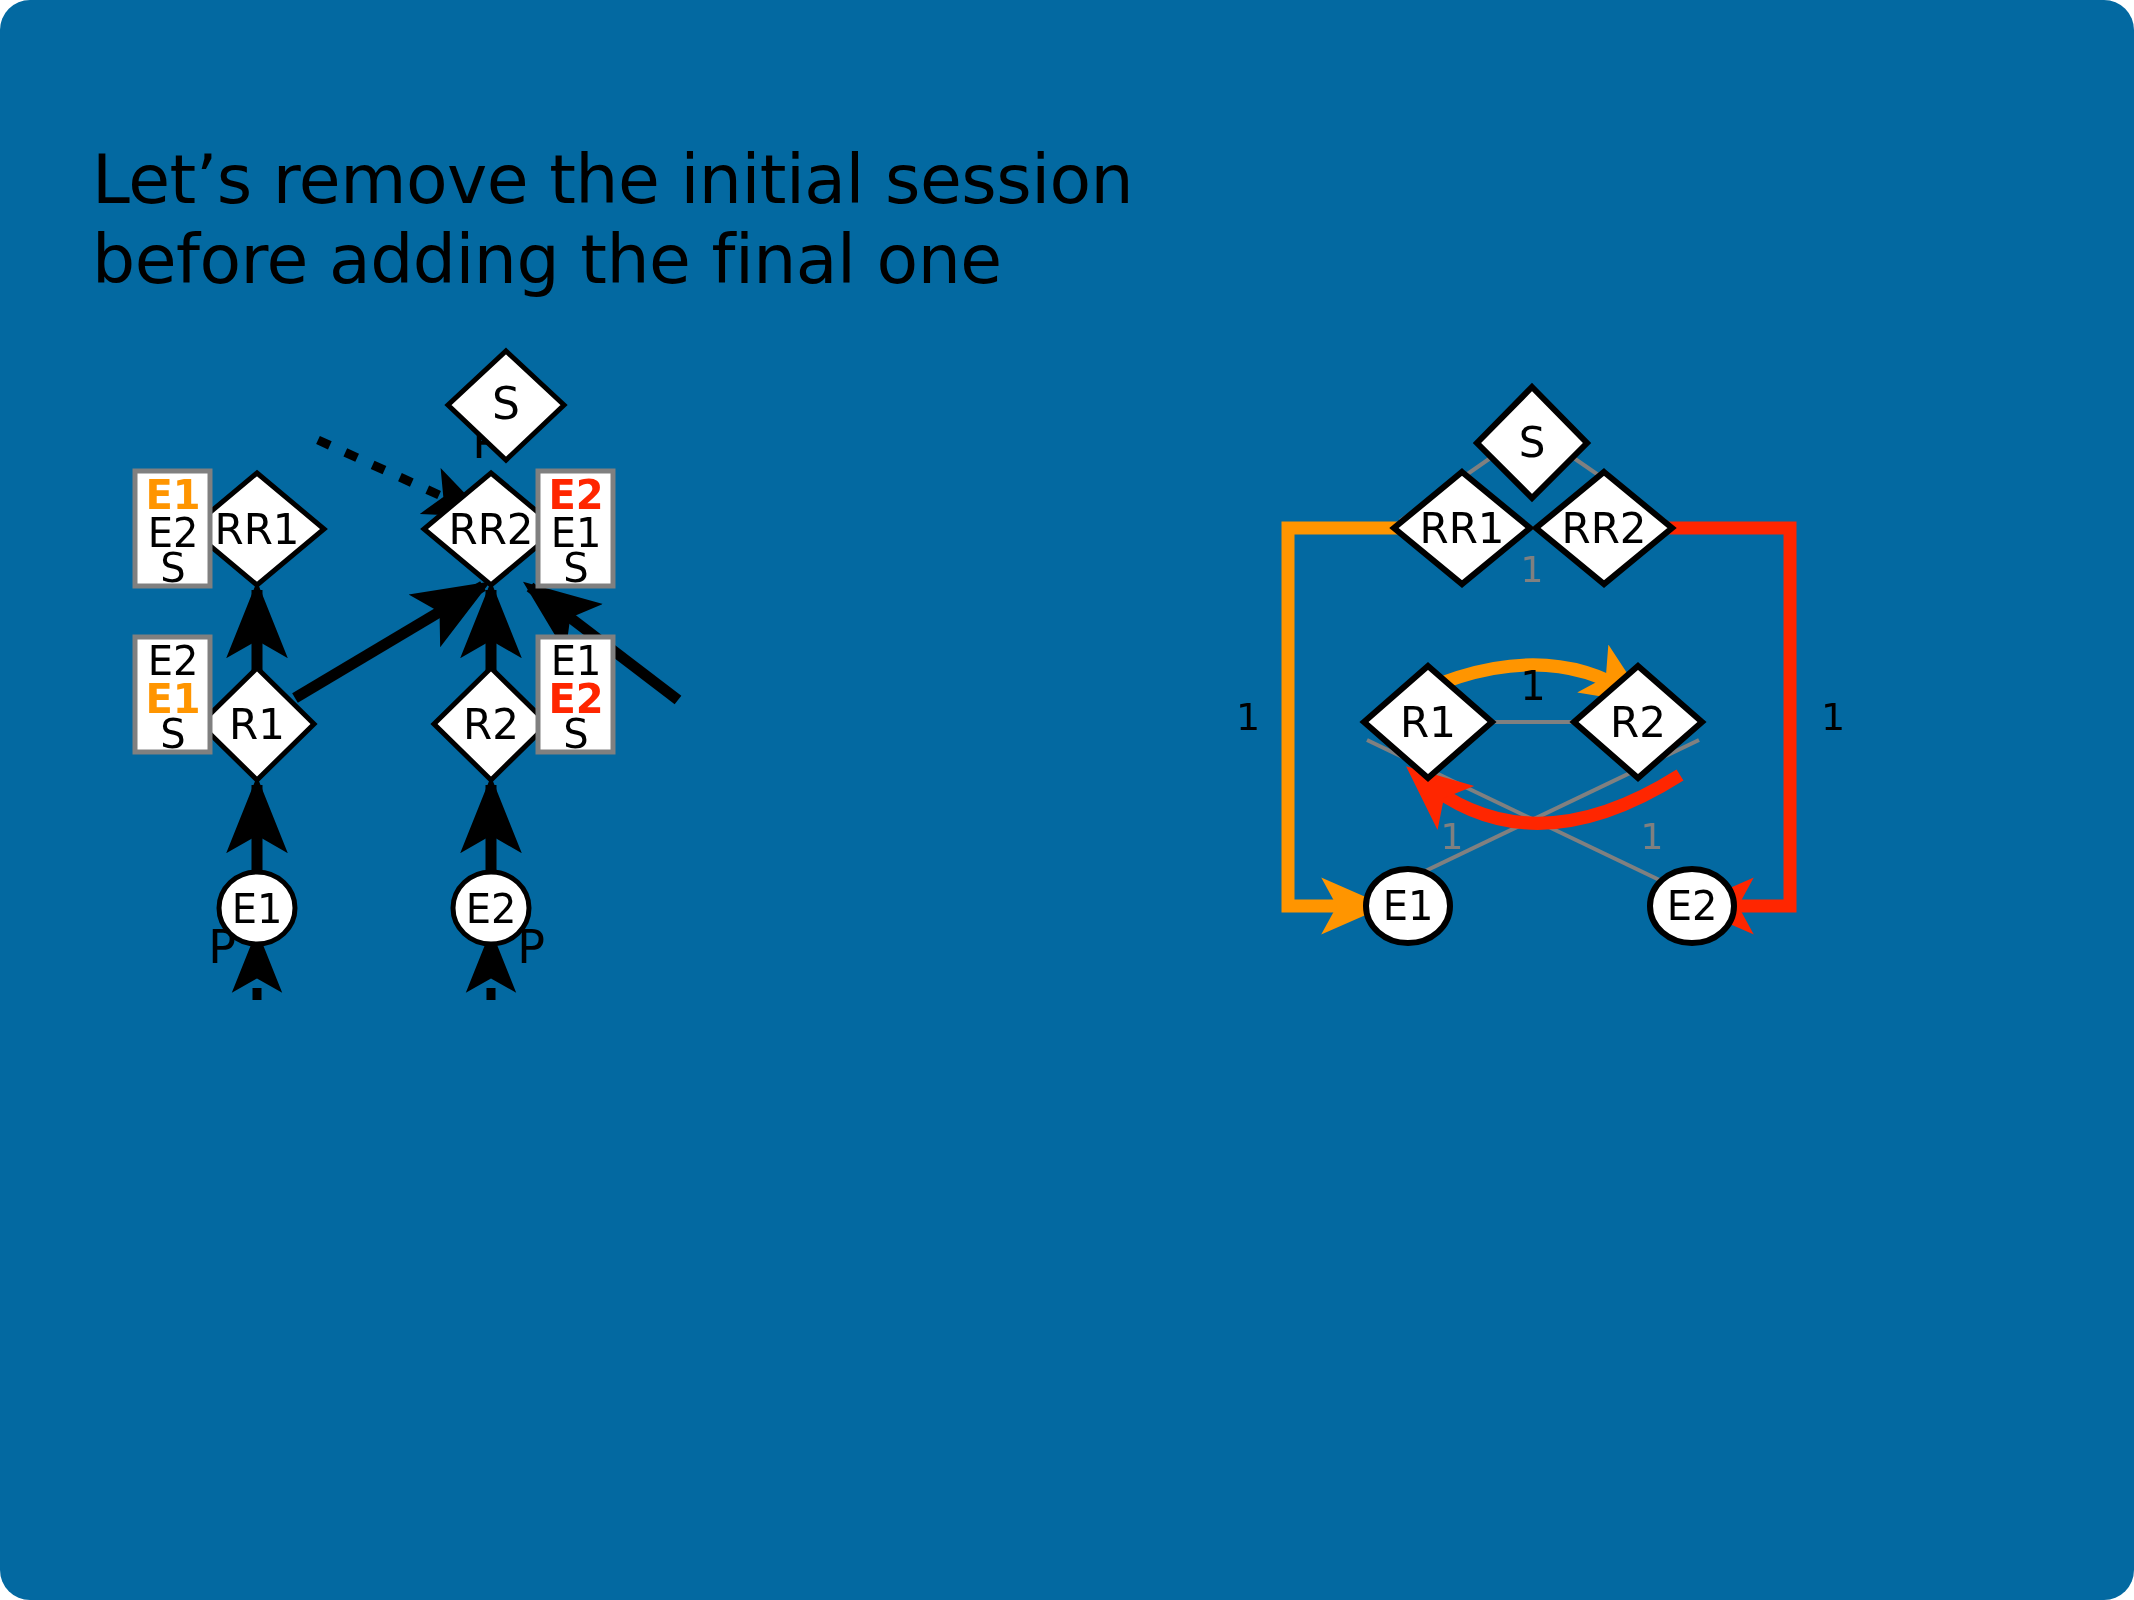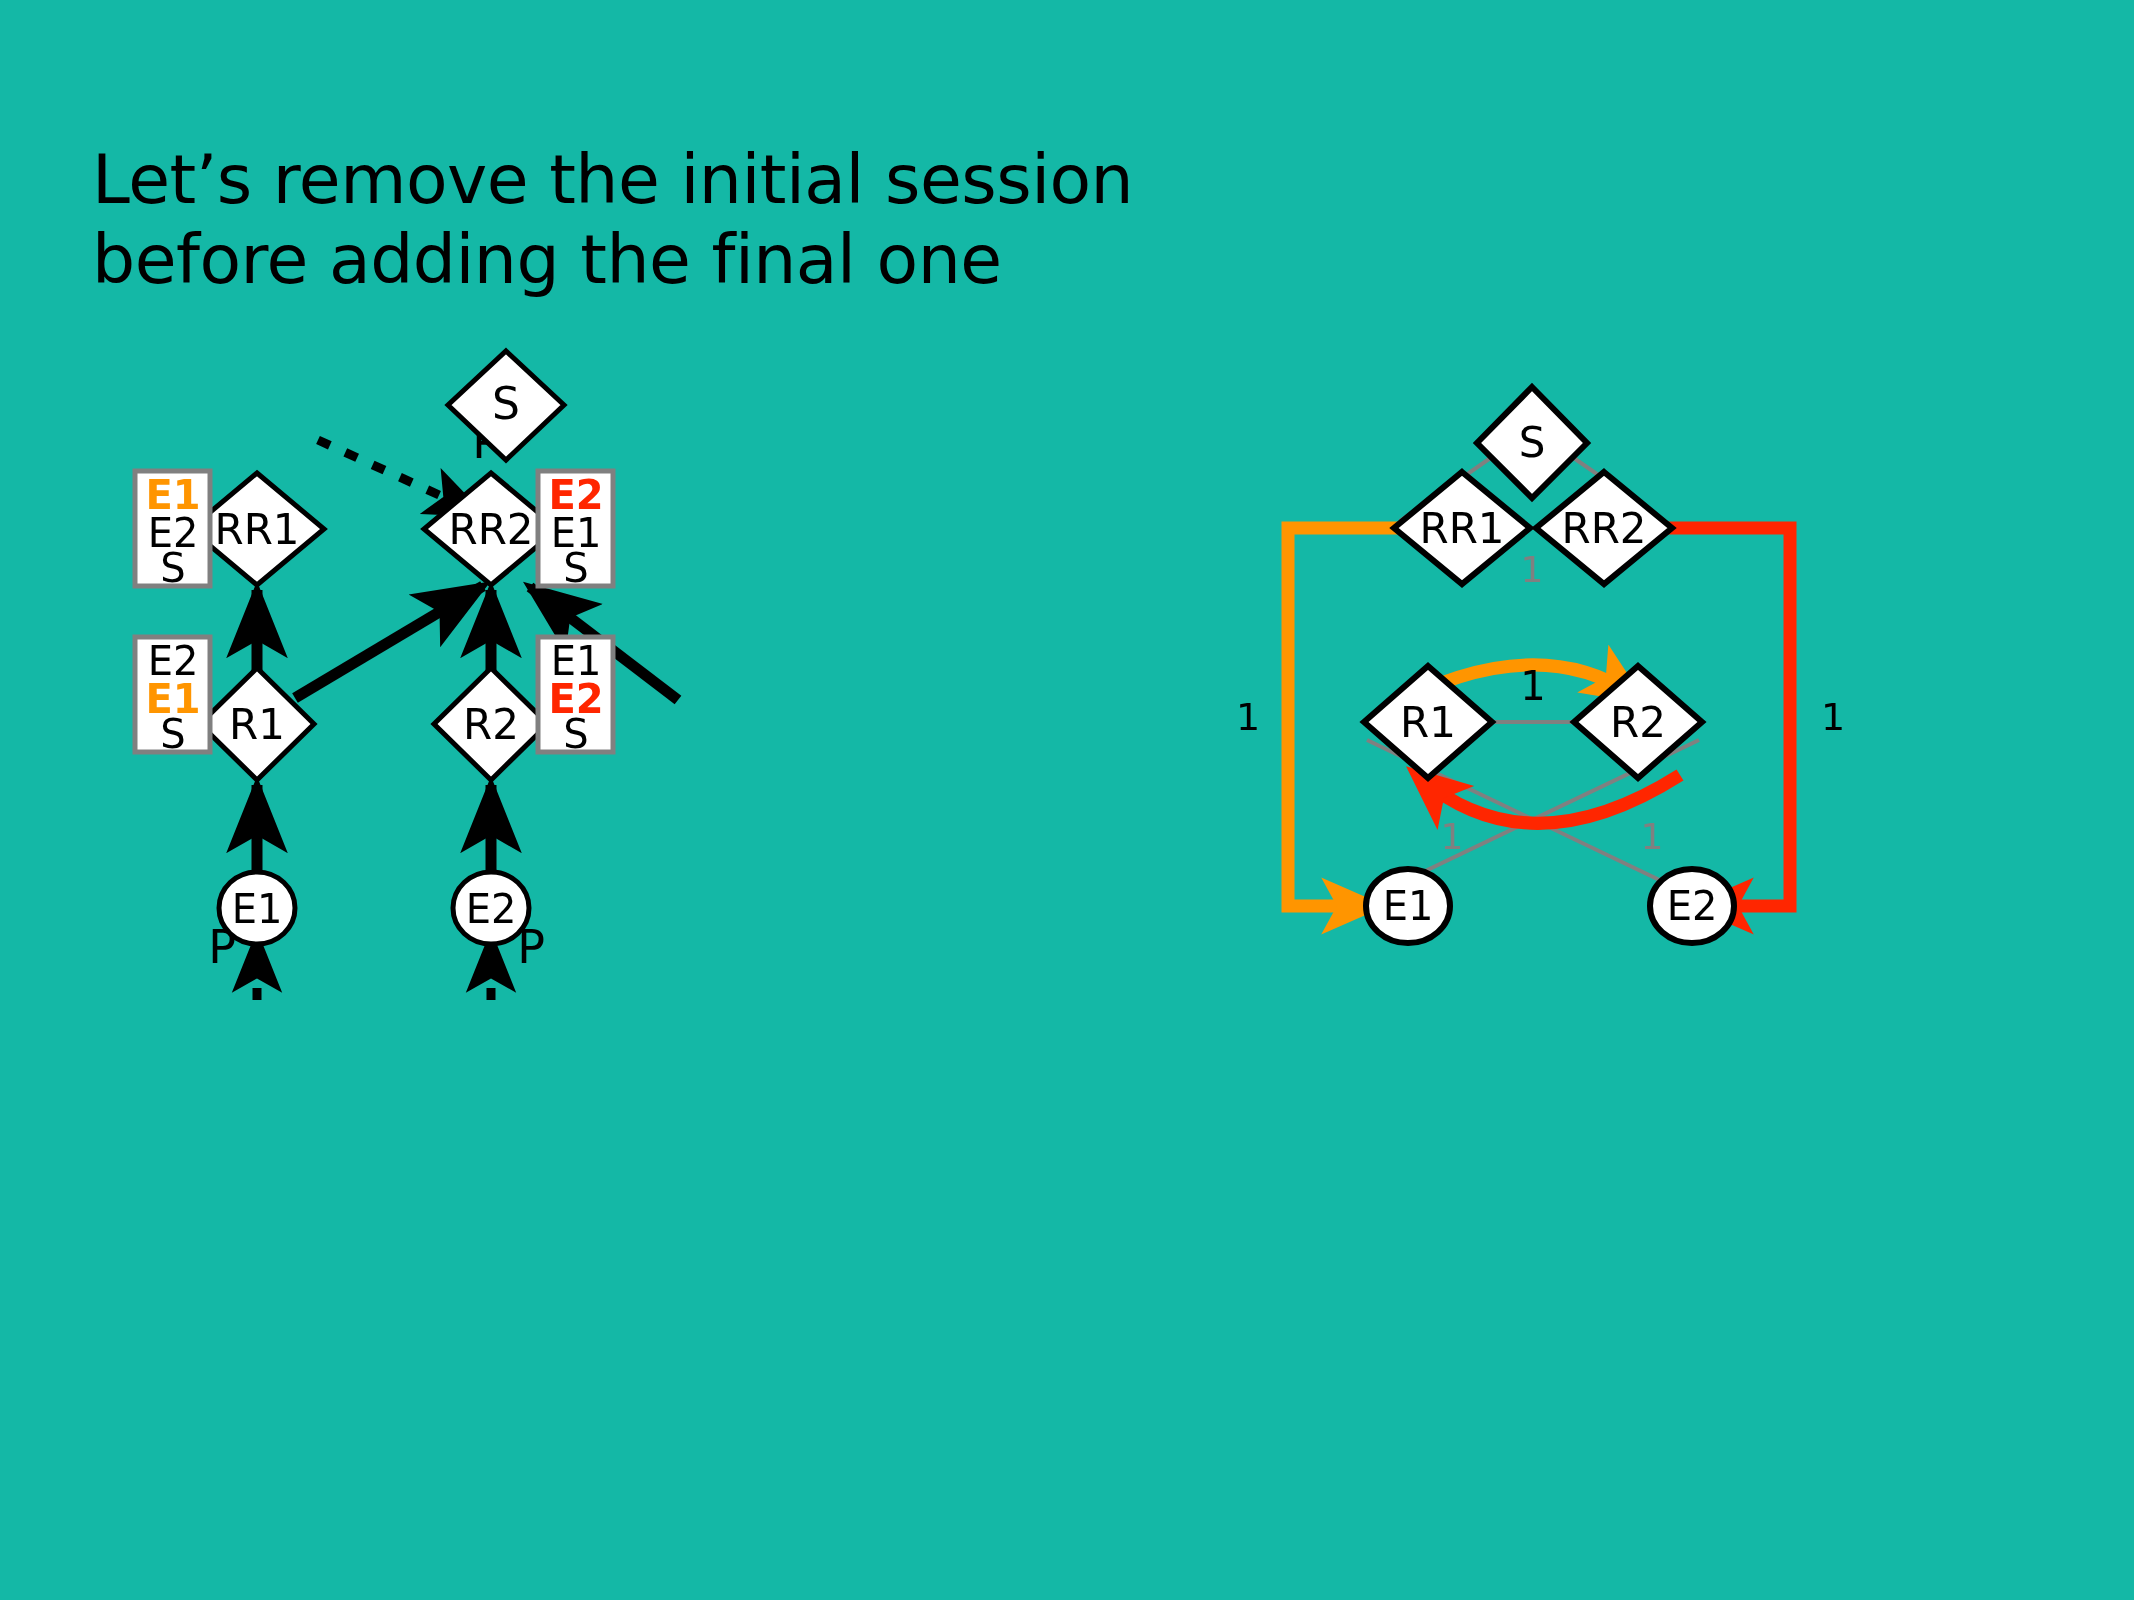--- a/index.html
+++ b/index.html
@@ -10,21 +10,22 @@
   body {
     width: 2134px;
     height: 1600px;
     position: relative;
     font-family: "DejaVu Sans", "Liberation Sans", sans-serif;
     overflow: hidden;
   }
   #slide {
     position: absolute;
     inset: 0;
-    background: #14b8a6;
+    background: #0369a1;
+    border-radius: 30px;
   }
   #title {
     position: absolute;
     left: 92px;
     top: 140px;
     width: 1400px;
     font-size: 68px;
     line-height: 1.18;
     color: #000000;
     font-weight: 400;

